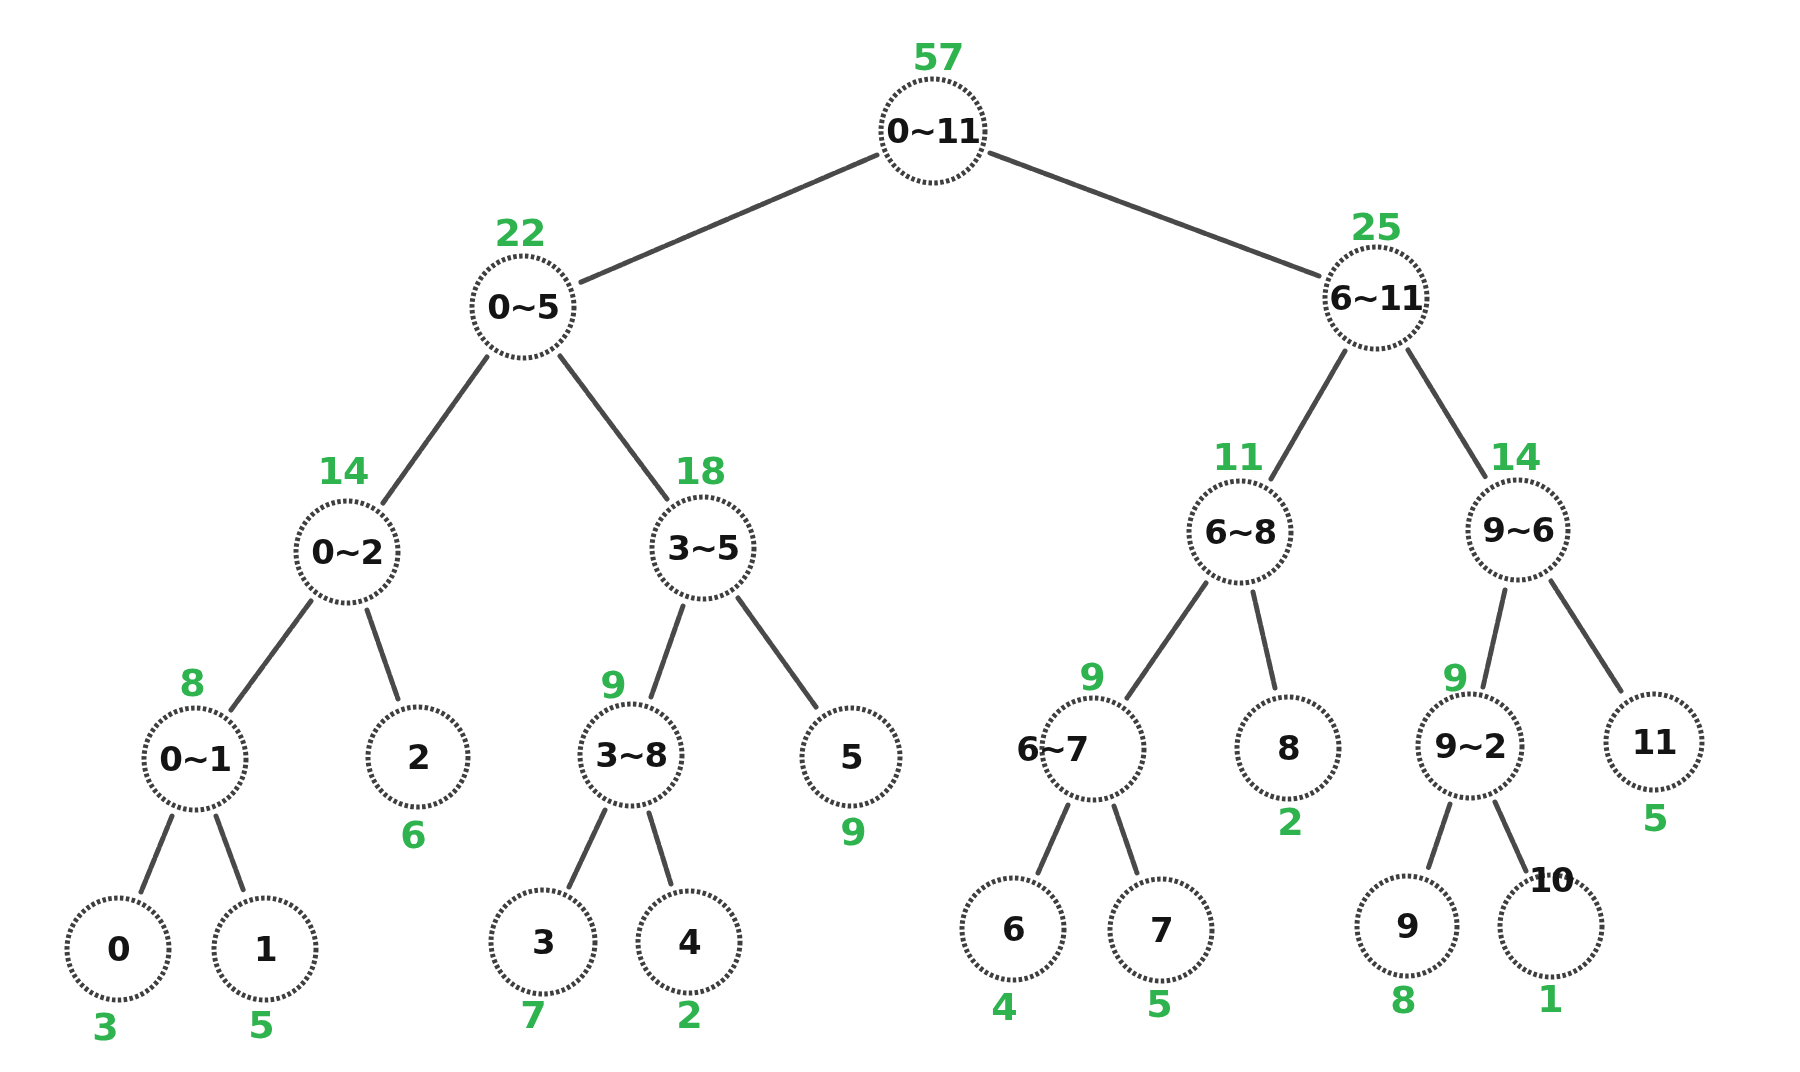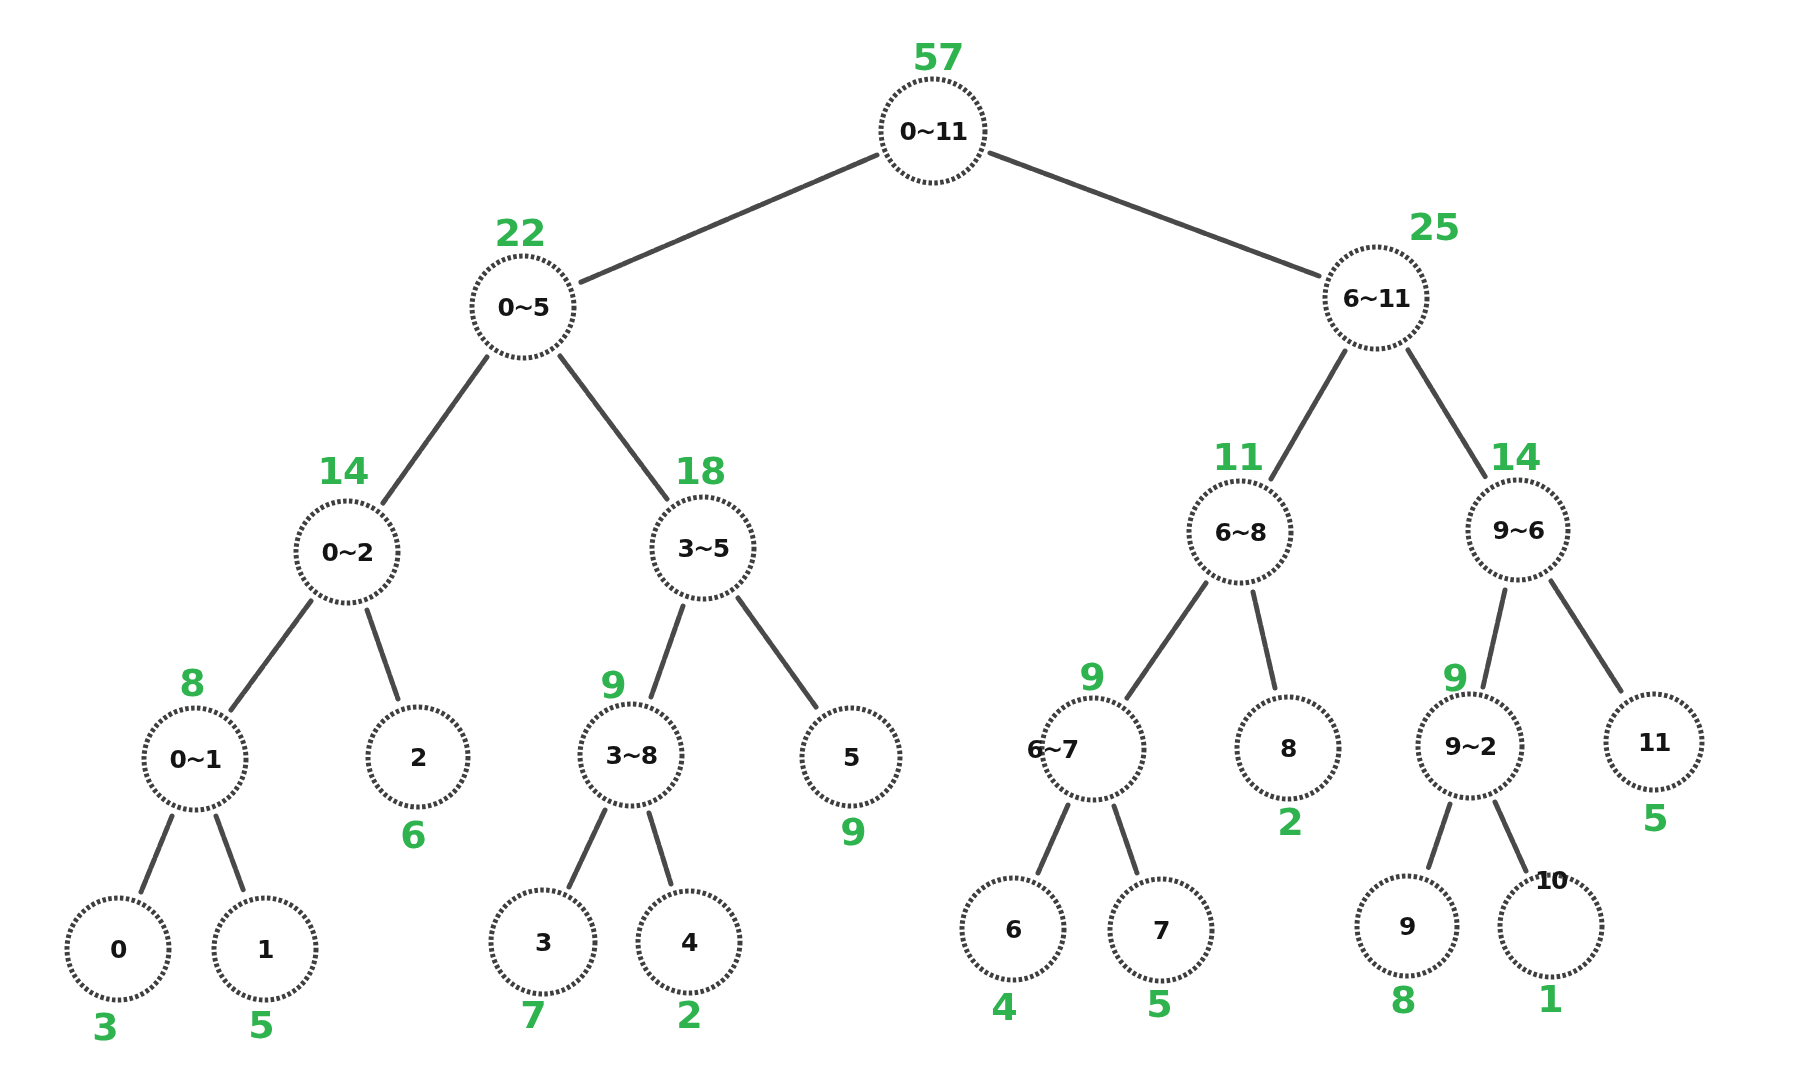--- a/index.html
+++ b/index.html
@@ -30,21 +30,21 @@
   .node-circle {
     fill: #ffffff;
     stroke: #333333;
     stroke-width: 5;
     stroke-dasharray: 3.5 2.4;
     opacity: 0.94;
   }
   .node-label {
     position: absolute;
     transform: translate(-50%, -50%);
-    font-size: 25px;
+    font-size: 34px;
     font-weight: bold;
     letter-spacing: -1.5px;
     color: #141414;
     white-space: nowrap;
     line-height: 1;
   }
   .node-value {
     position: absolute;
     transform: translate(-50%, -50%);
     font-size: 38px;
@@ -129,21 +129,21 @@
   <div class="node-label" style="left:265px;top:949px">1</div>
   <div class="node-label" style="left:543px;top:942px">3</div>
   <div class="node-label" style="left:689px;top:942px">4</div>
   <div class="node-label" style="left:1013px;top:929px">6</div>
   <div class="node-label" style="left:1161px;top:930px">7</div>
   <div class="node-label" style="left:1407px;top:926px">9</div>
   <div class="node-label" style="left:1551px;top:880px">10</div>
 
   <div class="node-value" style="left:938px;top:57px">57</div>
   <div class="node-value" style="left:520px;top:233px">22</div>
-  <div class="node-value" style="left:1434px;top:227px">25</div>
+  <div class="node-value" style="left:1376px;top:227px">25</div>
   <div class="node-value" style="left:343px;top:471px">14</div>
   <div class="node-value" style="left:700px;top:471px">18</div>
   <div class="node-value" style="left:1238px;top:457px">11</div>
   <div class="node-value" style="left:1515px;top:457px">14</div>
   <div class="node-value" style="left:192px;top:683px">8</div>
   <div class="node-value" style="left:413px;top:835px">6</div>
   <div class="node-value" style="left:613px;top:685px">9</div>
   <div class="node-value" style="left:853px;top:832px">9</div>
   <div class="node-value" style="left:1092px;top:677px">9</div>
   <div class="node-value" style="left:1290px;top:822px">2</div>

